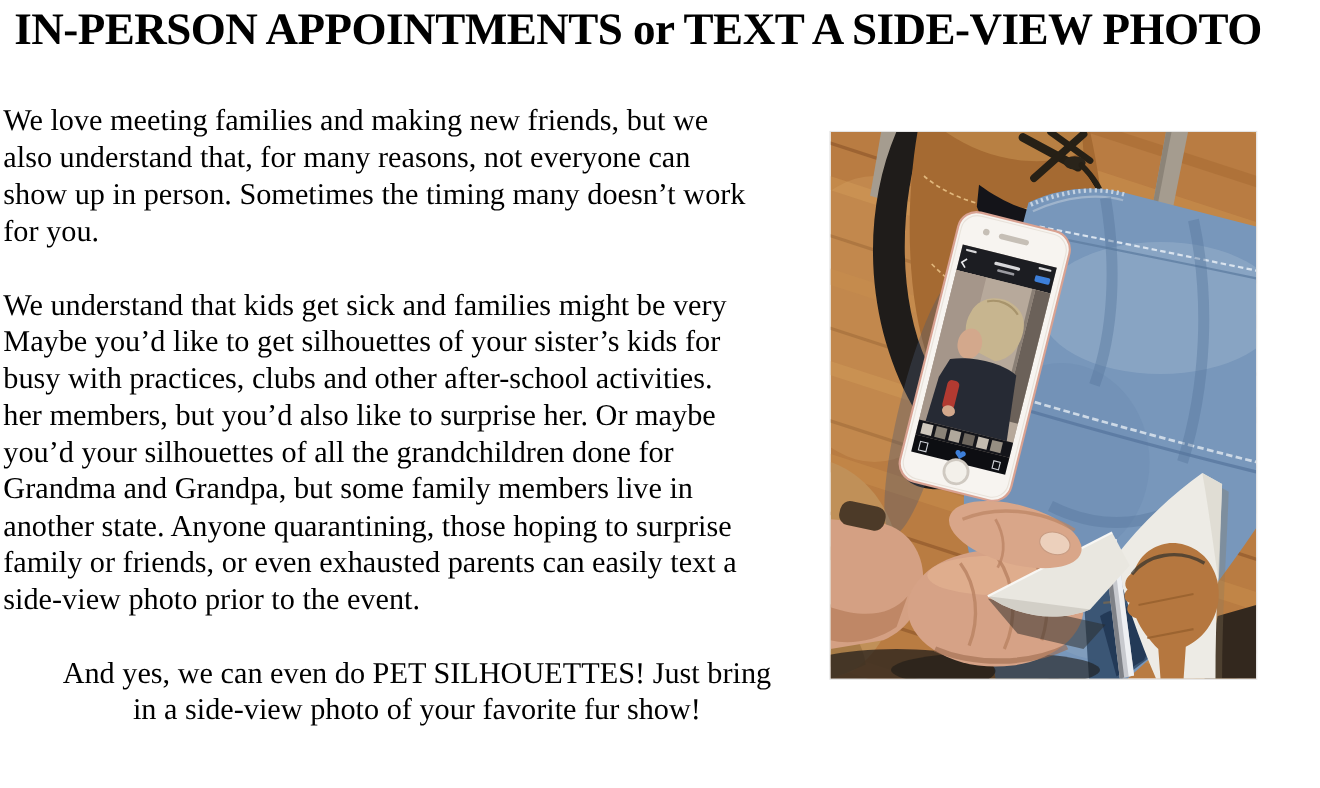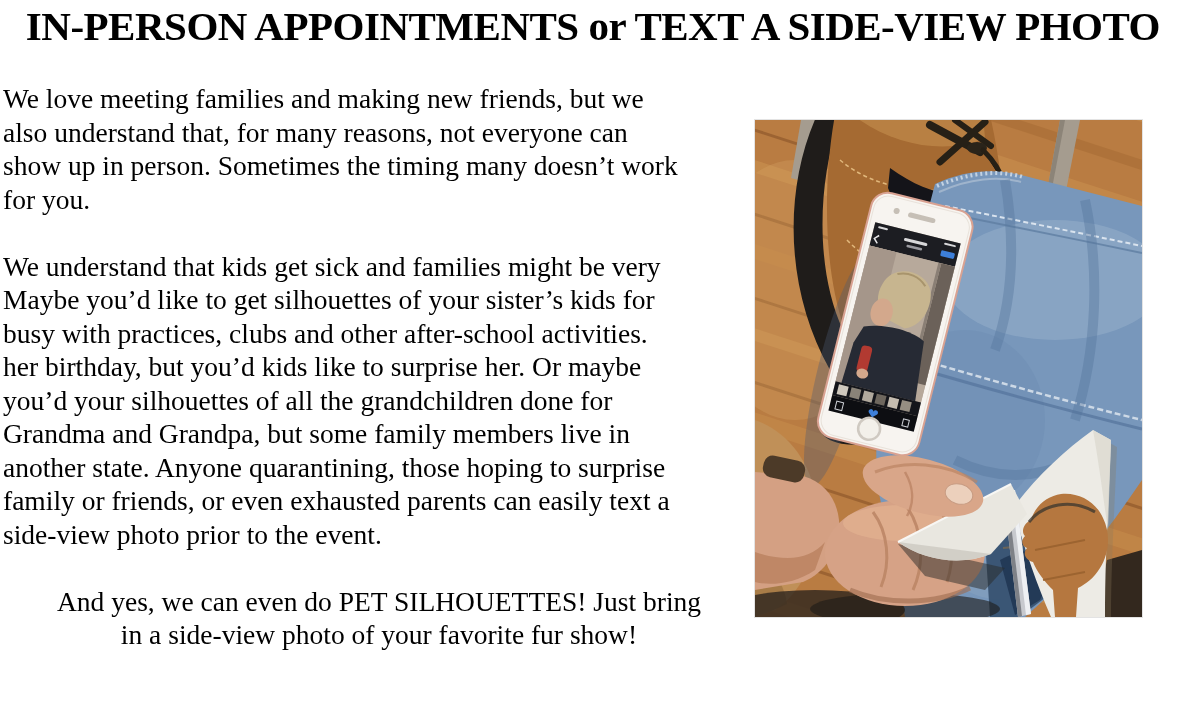--- a/index.html
+++ b/index.html
@@ -2,25 +2,25 @@
 <html><head>
 <meta charset="utf-8">
 <style>
   html,body { margin:0; padding:0; background:#ffffff; }
   .page {
     position:relative; width:1200px; height:716px; background:#ffffff;
     font-family:"Liberation Serif", serif; color:#000; overflow:hidden;
   }
   .title {
     position:absolute; top:0px; left:0; width:1160px; margin:0;
-    text-align:right; font-weight:bold; font-size:41px; line-height:52px;
+    text-align:center; font-weight:bold; font-size:41px; line-height:52px;
     letter-spacing:-0.5px; white-space:nowrap;
   }
   .body-text {
-    position:absolute; left:3px; top:82px; width:752px;
+    position:absolute; left:3px; top:92px; width:752px;
     font-size:27.5px; line-height:33.5px;
   }
   .para { margin:0 0 33.5px 0; }
   .para:last-child { margin-bottom:0;text-align:center; }
   .line { white-space:nowrap; }
   .photo {
     position:absolute; left:755px; top:120px; width:387px; height:497px;
     margin:0; outline:1px solid #e3e3e3;
   }
   .photo svg { display:block; width:387px; height:497px; }
@@ -36,21 +36,21 @@
     <div class="para">
       <div class="line">We love meeting families and making new friends, but we</div>
       <div class="line">also understand that, for many reasons, not everyone can</div>
       <div class="line">show up in person. Sometimes the timing many doesn’t work</div>
       <div class="line">for you.</div>
     </div>
     <div class="para">
       <div class="line">We understand that kids get sick and families might be very</div>
       <div class="line">Maybe you’d like to get silhouettes of your sister’s kids for</div>
       <div class="line">busy with practices, clubs and other after-school activities.</div>
-      <div class="line">her birthday, but you’d kids like to surprise her. Or maybe</div>
+      <div class="line">her members, but you’d also like to surprise her. Or maybe</div>
       <div class="line">you’d your silhouettes of all the grandchildren done for</div>
       <div class="line">Grandma and Grandpa, but some family members live in</div>
       <div class="line">another state. Anyone quarantining, those hoping to surprise</div>
       <div class="line">family or friends, or even exhausted parents can easily text a</div>
       <div class="line">side-view photo prior to the event.</div>
     </div>
     <div class="para">
       <div class="line">And yes, we can even do PET SILHOUETTES! Just bring</div>
       <div class="line">in a side-view photo of your favorite fur show!</div>
     </div>

